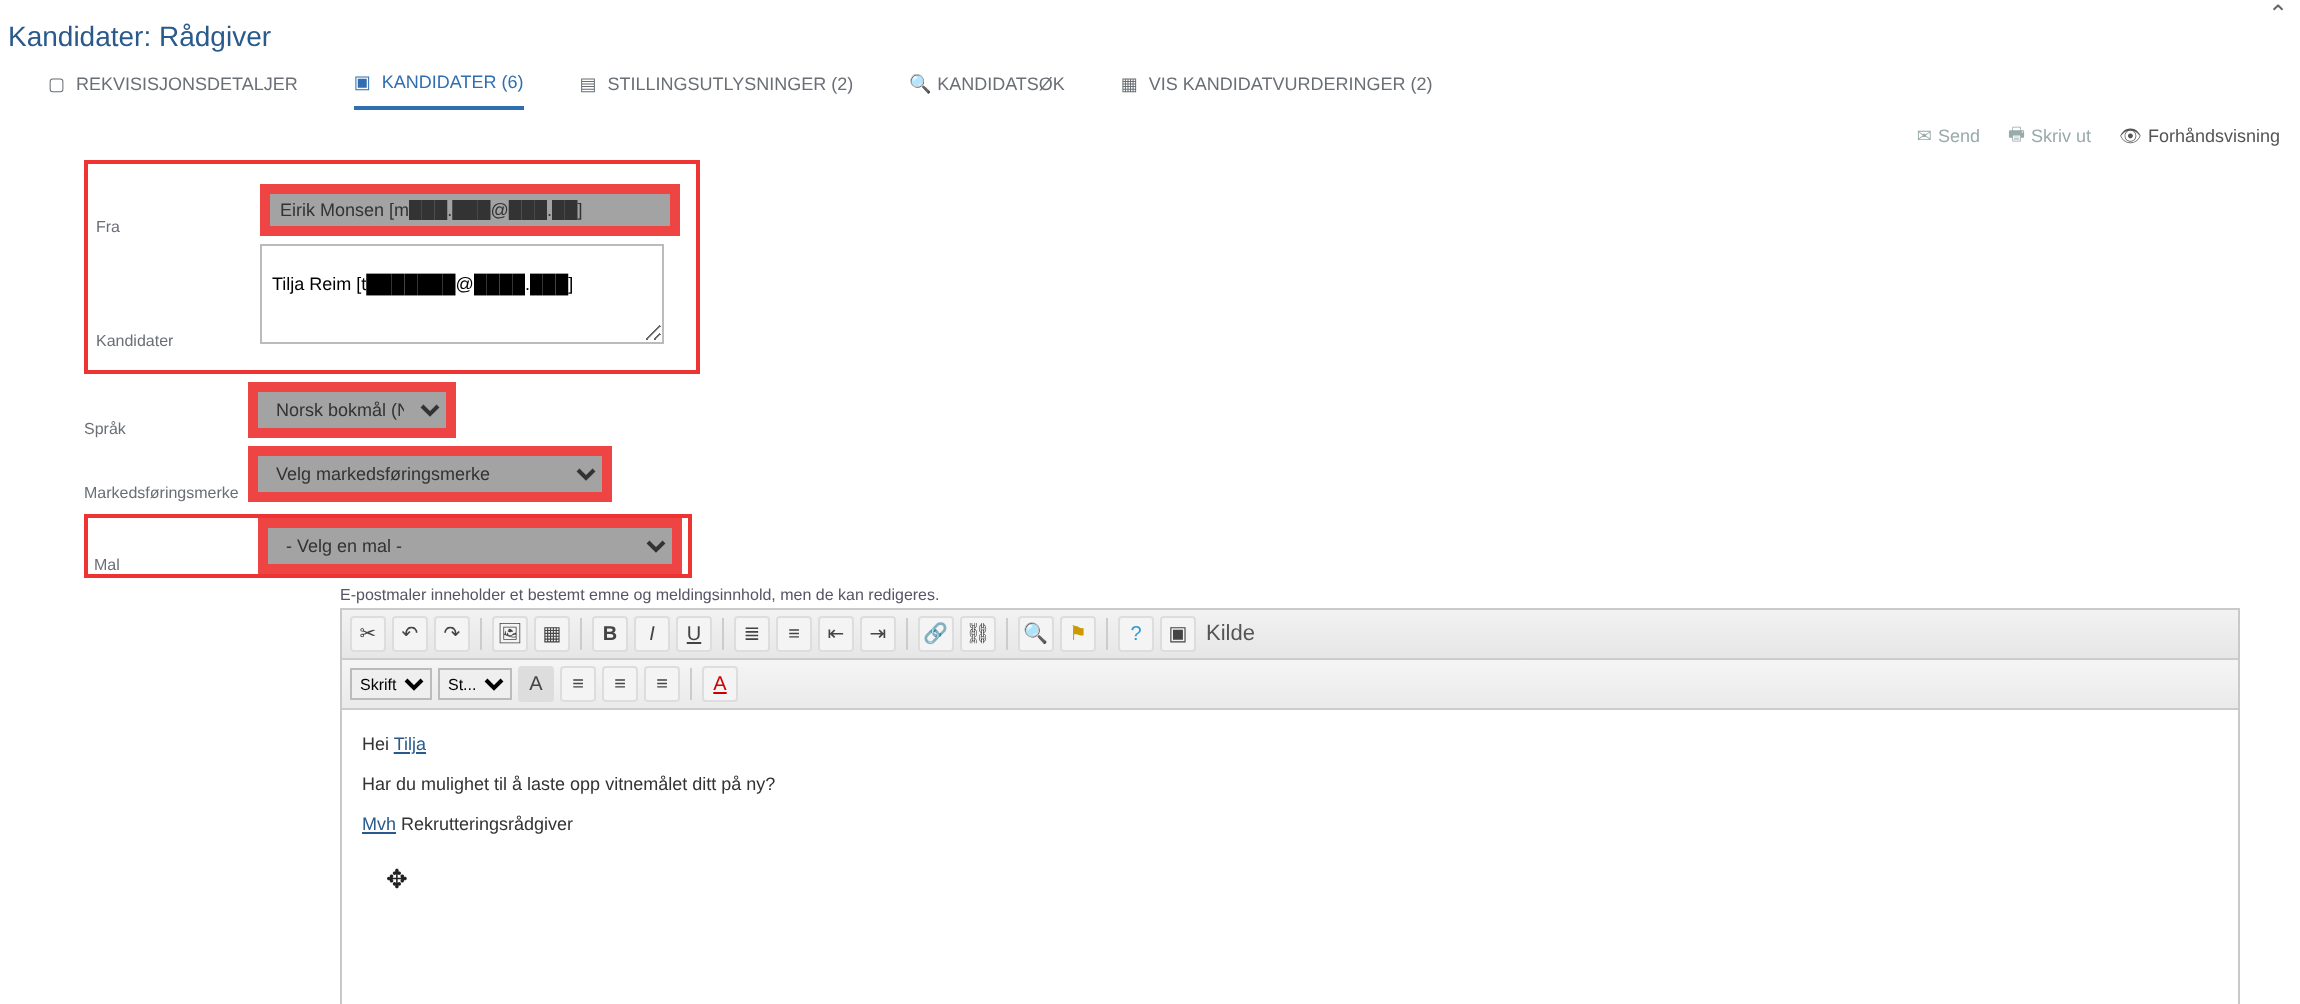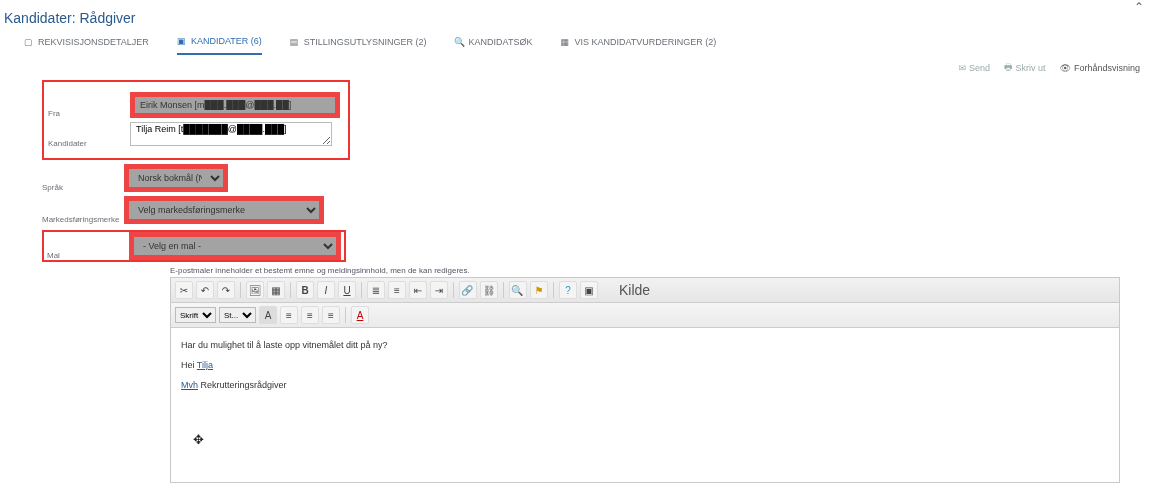--- a/index.html
+++ b/index.html
@@ -10,36 +10,36 @@
   .tab .ic{width:10px;height:10px;display:inline-block}
   .toolbar-right{display:flex;justify-content:flex-end;gap:14px;padding:4px 10px 0 0;color:#9aa}
   .toolbar-right span{font-size:9px;display:flex;align-items:center;gap:3px}
   .form{padding:4px 20px 0 42px}
   .row{display:flex;align-items:flex-end;margin:4px 0}
   .lbl{width:82px;color:#6a6f76;font-size:8px;padding-top:4px}
   .lbl .star{color:#c00;margin-right:2px}
   .field input[type=text],.field select{font-size:9px;padding:3px 5px;border:5px solid #ef4444;background:#a3a3a3;color:#333}
   .w-from{width:190px}
   .w-cand{width:190px;height:20px;resize:both}
-  textarea.w-cand{font-family:inherit;font-size:9px;padding:1px 5px;border:1px solid #bbb}
+  textarea.w-cand{font-family:inherit;font-size:9px;padding:14px 5px;border:1px solid #bbb}
   .w-lang{width:104px}
-  .w-brand{width:200px}
+  .w-brand{width:182px}
   .w-mal{width:212px}
   .w-person{width:218px}
   .hint{font-size:8px;color:#748;color:#556;margin:2px 0 2px 128px}
   .hl{border:2px solid #e33;padding:0 3px;margin:2px 0;display:inline-flex}
   .group-box{border:2px solid #e33;padding:6px 8px 6px 4px;display:inline-block}
   
   .editor-wrap{margin:0 10px 0 128px;border:1px solid #c9c9c9;background:#fff}
   .rt-toolbar{background:linear-gradient(#f2f2f2,#e6e6e6);border-bottom:1px solid #ccc;padding:3px 4px;display:flex;gap:3px;align-items:center;flex-wrap:wrap}
   .rt-toolbar.second{background:linear-gradient(#f5f5f5,#eaeaea)}
   .rt-btn{width:16px;height:16px;border:1px solid transparent;display:inline-flex;align-items:center;justify-content:center;font-size:10px;color:#444;cursor:pointer;background:#f4f4f4;border:1px solid #ddd;border-radius:2px}
   .sep{width:1px;height:16px;background:#ccc;margin:0 2px}
   .rt-sel{font-size:8px;height:16px;border:1px solid #bbb}
-  .src-label{font-size:14px;color:#555;margin-left:18px}
+  .src-label{font-size:11px;color:#555;margin-left:2px}
   .editor-body{min-height:130px;padding:12px 10px;font-size:9px;color:#333}
   .editor-body p{margin:0 0 10px 0}
   .editor-body a{color:#2a5a8c;text-decoration:underline}
   .cursor-move{position:absolute;left:193px;top:432px;font-size:13px;color:#222;pointer-events:none}
   .close-x{position:absolute;right:6px;top:0;font-size:12px;color:#666;cursor:pointer}
 </style>
 </head>
 <body>
 
 <span class="close-x">⌃</span>
@@ -149,22 +149,22 @@
       <span class="rt-btn" style="background:#ddd">A</span>
       <span class="rt-btn">≡</span>
       <span class="rt-btn">≡</span>
       <span class="rt-btn">≡</span>
       <span class="sep"></span>
       <span class="rt-btn">
           <u style="color:#c00">A</u>
         </span>
     </div>
     <div class="editor-body">
+      <p><span>Hei </span><a href="#">Tilja</a></p>
       <p>Har du mulighet til å laste opp vitnemålet ditt på ny?</p>
-      <p><span>Hei </span><a href="#">Tilja</a></p>
       <p><a href="#">Mvh</a><span> Rekrutteringsrådgiver</span></p>
     </div>
 
   </div>
 
   
 
 </div>
 
 <span class="cursor-move">✥</span>

